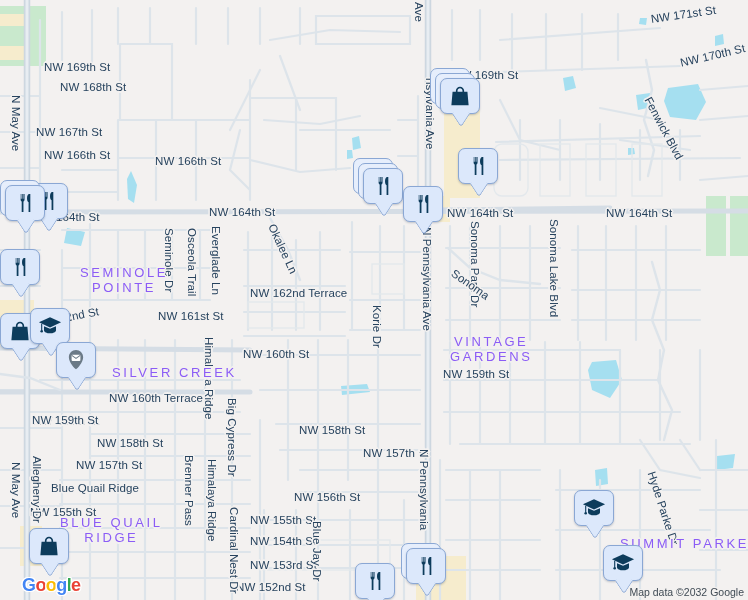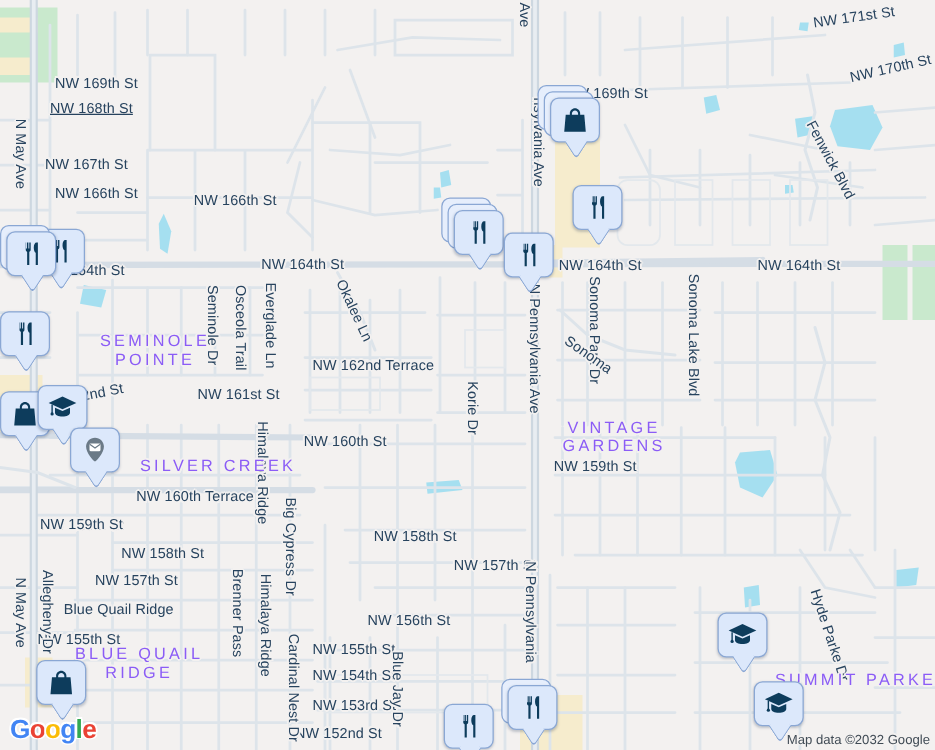--- a/index.html
+++ b/index.html
@@ -60,23 +60,23 @@
     position:absolute;
     width:40px;height:36px;
     background:#e6eefc;
     border:1.3px solid #8aa7d4;
     border-radius:7px;
     box-sizing:border-box;
   }
 
   
   #google-logo{
-    position:absolute;left:8px;bottom:4px;
+    position:absolute;left:22px;bottom:4px;
     font-family:"Liberation Sans", sans-serif;
-    font-size:21px;font-weight:bold;letter-spacing:-.6px;
+    font-size:18px;font-weight:bold;letter-spacing:-.6px;
     z-index:60;
   }
   #google-logo span{
     text-shadow:
       1.4px 0 #ffffff,-1.4px 0 #ffffff,0 1.4px #ffffff,0 -1.4px #ffffff,
       1px 1px #ffffff,-1px 1px #ffffff,1px -1px #ffffff,-1px -1px #ffffff;
   }
   .g-b{color:#4285F4;} .g-r{color:#EA4335;} .g-y{color:#FBBC05;} .g-g{color:#34A853;}
   #attribution{
     position:absolute;right:4px;bottom:2px;
@@ -219,21 +219,21 @@
       <rect x="586" y="144" width="30" height="52"></rect>
       <rect x="632" y="144" width="30" height="52"></rect>
       <rect x="260" y="540" width="130" height="30"></rect>
     </g>
   </svg>
 
   <div id="street-labels">
       <div class="lbl" style="left: 650px; top: 13px; transform: rotate(-8deg);">NW 171st St</div>
       <div class="lbl" style="left: 679px; top: 57px; transform: rotate(-13deg);">NW 170th St</div>
       <div class="lbl" style="left: 44px; top: 61px;">NW 169th St</div>
-      <div class="lbl" style="left: 40px; top: 81px; text-decoration: underline;">NW 168th St</div>
+      <div class="lbl" style="left: 60px; top: 81px;">NW 168th St</div>
       <div class="lbl" style="left: 452px; top: 69px;">NW 169th St</div>
       <div class="lbl" style="left: 36px; top: 126px;">NW 167th St</div>
       <div class="lbl" style="left: 44px; top: 149px;">NW 166th St</div>
       <div class="lbl" style="left: 155px; top: 155px;">NW 166th St</div>
       <div class="lbl" style="left: 209px; top: 206px;">NW 164th St</div>
       <div class="lbl" style="left: 56px; top: 211px;">164th St</div>
       <div class="lbl" style="left: 447px; top: 207px;">NW 164th St</div>
       <div class="lbl" style="left: 606px; top: 207px;">NW 164th St</div>
       <div class="lbl" style="left: 250px; top: 287px;">NW 162nd Terrace</div>
       <div class="lbl" style="left: 58px; top: 313px; transform: rotate(-11deg);">62nd St</div>

